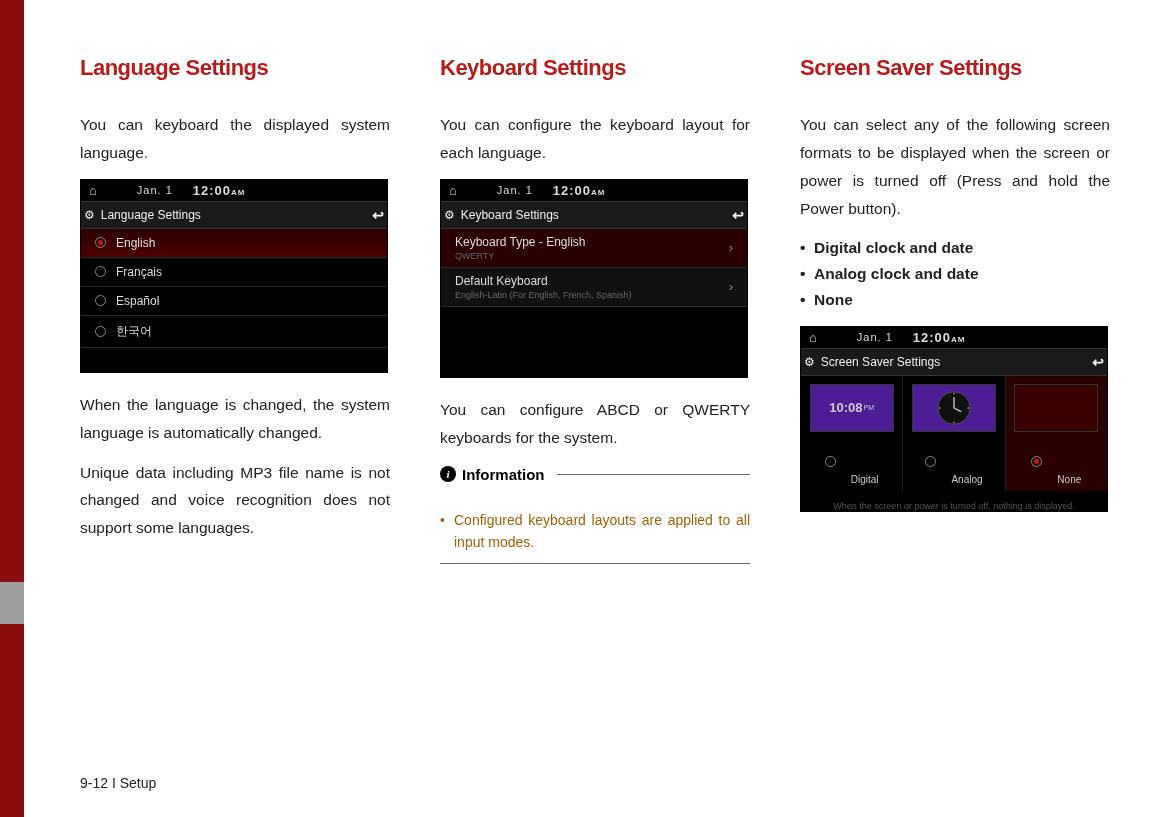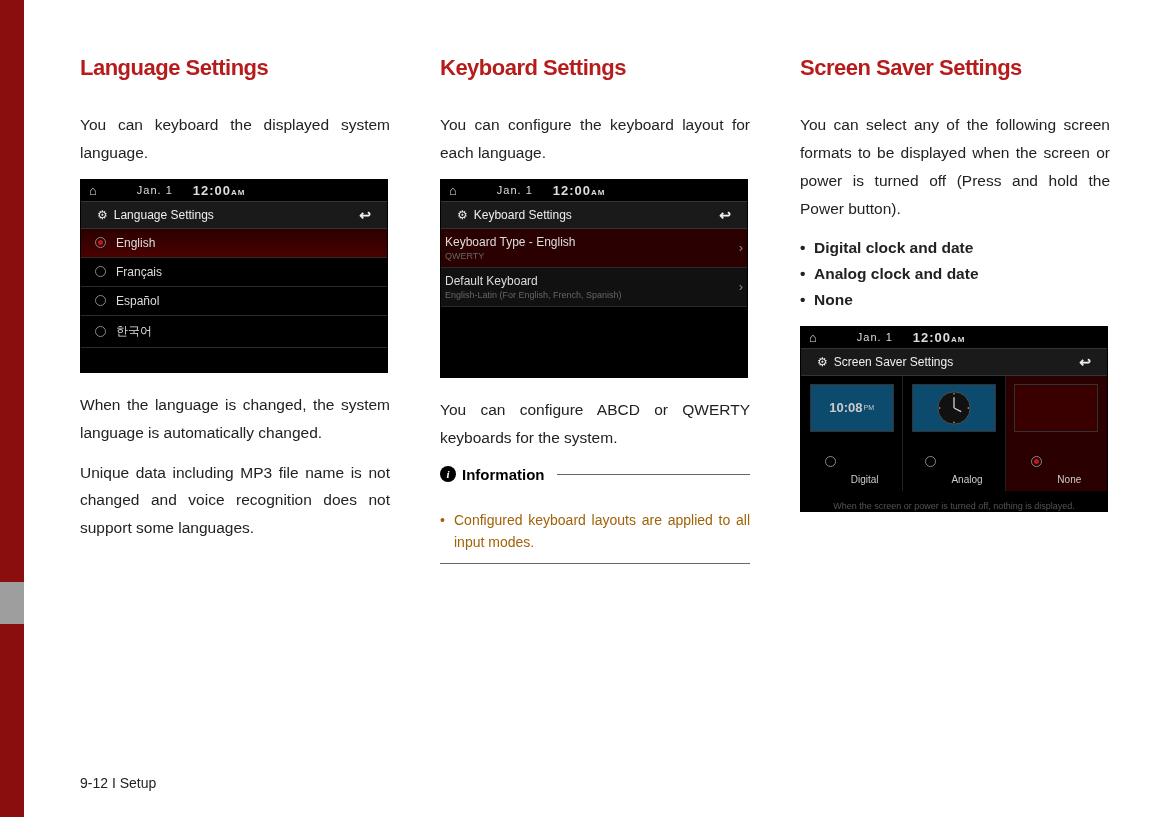--- a/index.html
+++ b/index.html
@@ -128,21 +128,21 @@
     color: #ddd;
   }
   .dev-status .home { font-size: 13px; }
   .dev-status .date { margin-left: 32px; letter-spacing: 1px; }
   .dev-status .time { flex: 0 0 auto; margin-left: 12px; font-weight: bold; letter-spacing: 1px; font-size: 13px; }
   .dev-status .am { font-size: 8px; }
   .dev-title {
     display: flex;
     align-items: center;
     justify-content: space-between;
-    padding: 5px 16px;
+    padding: 5px 3px;
     background: #1a1a1a;
     border-top: 1px solid #333;
     border-bottom: 1px solid #333;
     font-size: 12px;
     color: #eee;
   }
   .dev-title .gear { margin-right: 6px; font-size: 12px; }
   .dev-title .back-arrow { font-size: 14px; font-weight: bold; }
   .dev-list { background: #000; }
   .dev-row {
@@ -158,21 +158,21 @@
     width: 11px; height: 11px; border-radius: 50%;
     border: 1.5px solid #888; margin-right: 10px;
     display: inline-flex; align-items: center; justify-content: center;
   }
   .radio.on::after {
     content: ""; width: 5px; height: 5px; border-radius: 50%;
     background: #b71c1c;
   }
   .dev-spacer { height: 24px; background: #000; }
   .dev-kb-row {
-    padding: 6px 4px;
+    padding: 6px 14px;
     border-bottom: 1px solid #2a2a2a;
     background: #1a0000;
     display: flex;
     justify-content: space-between;
     align-items: center;
   }
   .dev-kb-row .main { color: #ddd; font-size: 12px; }
   .dev-kb-row .sub { color: #666; font-size: 9px; margin-top: 2px; }
   .dev-kb-row .chev { color: #888; font-size: 13px; }
   .dev-kb-spacer { height: 70px; background: #000; }
@@ -184,21 +184,21 @@
     display: flex;
     flex-direction: column;
     align-items: center;
     padding: 8px 4px 6px;
     border-right: 1px solid #222;
   }
   .ss-opt:last-child { border-right: none; }
   .ss-opt.sel { background: #2a0000; }
   .ss-preview {
     width: 84px; height: 48px;
-    background: #0c4a6e;
+    background: #4c1d95;
     border: 1px solid #333;
     display: flex; align-items: center; justify-content: center;
     color: #ccc; font-size: 12px;
     margin-bottom: 6px;
     position: relative;
   }
   .ss-preview.analog svg { width: 36px; height: 36px; }
   .ss-preview.digital .dt { font-weight: bold; font-size: 13px; }
   .ss-preview.digital .pm { font-size: 7px; margin-left: 1px; }
   .ss-label-row { display: flex; align-items: center; gap: 5px; }

